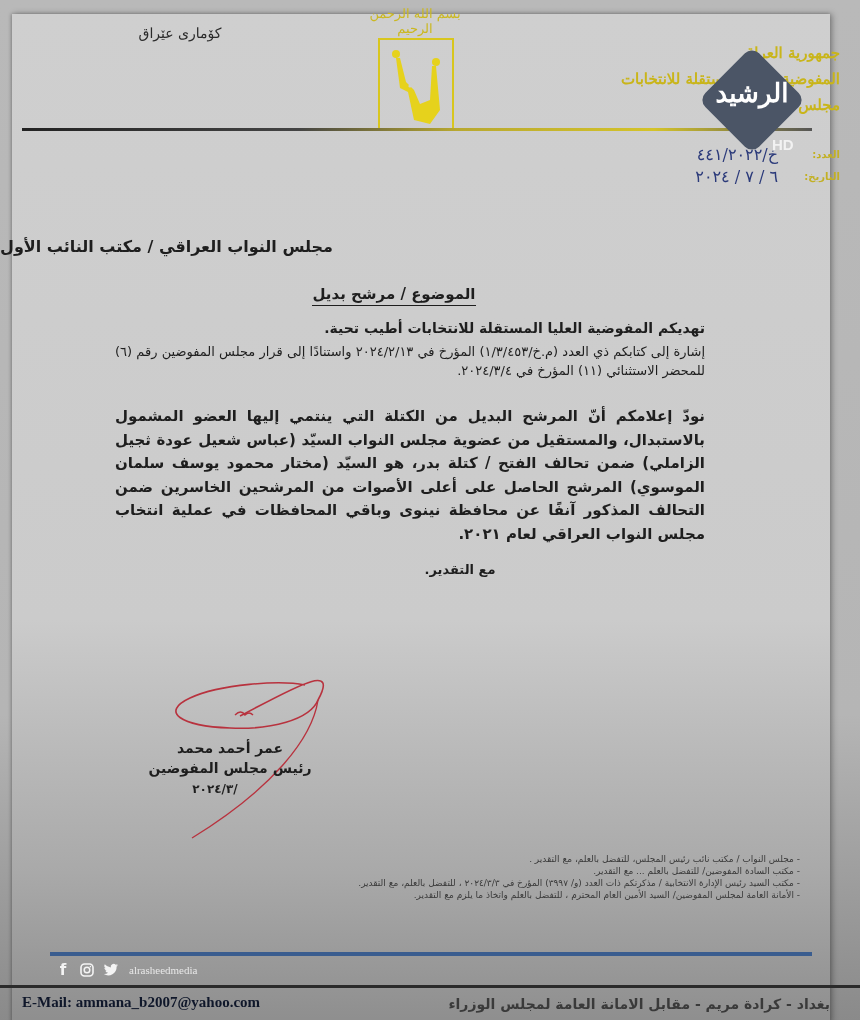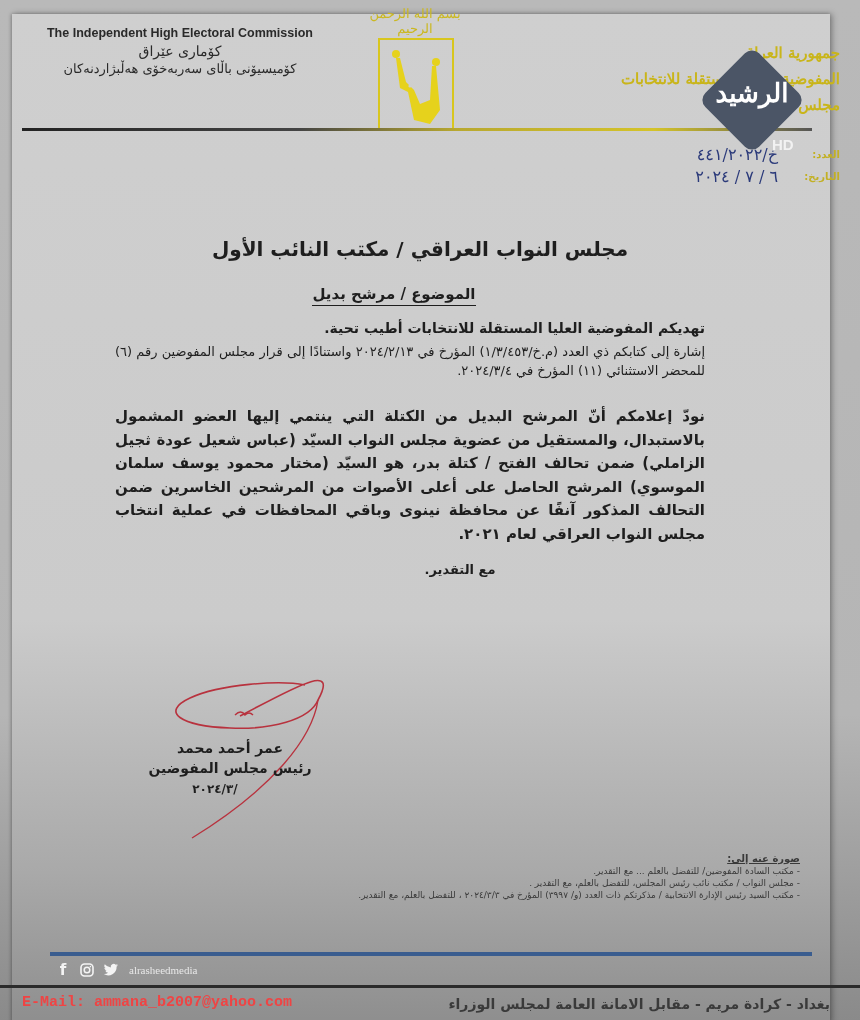--- a/index.html
+++ b/index.html
@@ -27,53 +27,51 @@
     background: linear-gradient(90deg,#222 0%, #444 35%, #b8a830 55%, #d4c32a 80%, #555 100%); }
   .refbox { position:absolute; right:20px; top:143px; width:240px; direction:rtl; font-family:"DejaVu Sans", sans-serif; }
   .refrow { display:flex; align-items:center; gap:12px; height:22px; }
   .refrow .lbl { color:#c2b024; font-size:10px; font-weight:bold; width:50px; }
   .refrow .val { color:#2b3a7a; font-size:16px; font-family:"DejaVu Serif", serif; }
   .watermark { position:absolute; left:700px; top:48px; width:104px; height:104px; }
   .wm-diamond { position:absolute; left:14px; top:14px; width:76px; height:76px; background:#4b5566; transform:rotate(45deg); border-radius:10px; }
   .wm-text { position:absolute; left:0; top:30px; width:104px; text-align:center; color:#fff; font-family:"DejaVu Serif", serif; font-size:26px; font-weight:bold; }
   .wm-hd { position:absolute; left:72px; top:88px; color:#f2f2f2; font-family:"Liberation Sans", sans-serif; font-weight:bold; font-size:15px; }
   .body-text { position:absolute; left:115px; width:590px; direction:rtl; text-align:justify; color:#1e1e1e; font-family:"DejaVu Sans", sans-serif; }
-  .addressee { position:absolute; left:0; width:840px; top:237px; text-align:center; font-weight:bold; font-size:20px; color:#1e1e1e; direction:rtl; }
+  .addressee { position:absolute; left:0; width:840px; top:237px; text-align:left; font-weight:bold; font-size:16px; color:#1e1e1e; direction:rtl; }
   .subject { position:absolute; left:0; width:788px; top:285px; text-align:center; font-weight:bold; font-size:15px; color:#1e1e1e; direction:rtl; }
   .subject span { border-bottom:1.5px solid #1e1e1e; padding-bottom:2px; }
   .greeting { top:320px; font-weight:bold; font-size:14px; }
   .para1 { top:342px; font-size:13px; line-height:19px; text-align-last:right; }
   .para2 { top:405px; font-size:15px; font-weight:bold; line-height:23.5px; text-align-last:right; }
   .closing { position:absolute; left:0; width:860px; top:562px; text-align:center; direction:rtl; font-weight:bold; font-size:13px; color:#1e1e1e; }
   .closing span { margin-left:60px; }
   .signature { position:absolute; left:140px; top:660px; width:200px; height:190px; }
   .sig-block { position:absolute; left:130px; top:740px; width:200px; text-align:center; direction:rtl; color:#1e1e1e; font-weight:bold; }
   .sig-block .n { font-size:14px; }
   .sig-block .t { font-size:14px; margin-top:4px; }
   .sig-block .d { font-size:12px; margin-top:6px; margin-left:-30px; }
   .cc { position:absolute; right:60px; top:853px; width:480px; direction:rtl; color:#3a3a3a; font-size:9px; line-height:12px; }
   .cc .h { font-weight:bold; text-decoration:underline; font-size:10px; }
   .cc .f { margin-top:8px; }
   .blue-rule { position:absolute; left:50px; top:952px; width:762px; height:4px; background:#3a5d8f; }
   .social { position:absolute; left:55px; top:962px; display:flex; align-items:center; gap:8px; color:#eeeeee; }
   .social .ico { width:16px; height:16px; display:flex; align-items:center; justify-content:center; font-weight:bold; font-size:15px; color:#f4f4f4; }
   .social .handle { font-family:Liberation Serif, serif; font-size:11px; color:#e8e8e8; margin-left:2px; }
   .black-rule { position:absolute; left:0; top:985px; width:860px; height:3px; background:#2a2a2a; }
-  .footer-email { position:absolute; left:22px; top:994px; font-family:Liberation Mono, monospace; font-weight:bold; font-size:15px; color:#ef4444; }
+  .footer-email { position:absolute; left:22px; top:994px; font-family:Liberation Serif, serif; font-weight:bold; font-size:15px; color:#0f172a; }
   .footer-addr { position:absolute; right:30px; top:996px; direction:rtl; font-weight:bold; font-size:14px; color:#3a3a3a; }
 </style>
 </head>
 <body>
 
 <div class="page"></div>
 
 <div class="en-head">
-  <div class="l2"><span>The Independent High Electoral Commission</span></div>
   <div class="l3">كۆماری عێراق</div>
-  <div class="l4">كۆمیسیۆنی باڵای سەربەخۆی هەڵبژاردنەكان</div>
 </div>
 
 <div class="basmala">بسم الله الرحمن الرحيم</div>
 <div class="logo">
   <svg viewBox="0 0 72 88" xmlns="http://www.w3.org/2000/svg">
     <circle cx="16" cy="14" r="4" fill="#e6d21c"></circle>
     <circle cx="56" cy="22" r="4" fill="#e6d21c"></circle>
     <path d="M16 18 L20 48 L28 52 L34 80 L50 84 L60 70 L56 26 L52 26 L50 60 L40 64 L34 50 L26 42 L20 18 Z" fill="#e6d21c"></path>
     <circle cx="30" cy="46" r="1.6" fill="#cfcfcf"></circle>
   </svg>
@@ -116,24 +114,24 @@
   <path d="M178 40 C 172 80, 130 130, 52 178" fill="none" stroke="#b8323e" stroke-width="1.4"></path>
   <path d="M95 55 q 6 -6 10 0 q 4 -4 8 0" fill="none" stroke="#b8323e" stroke-width="1.4"></path>
 </svg>
 <div class="sig-block">
   <div class="n">عمر أحمد محمد</div>
   <div class="t">رئيس مجلس المفوضين</div>
   <div class="d">/٢٠٢٤/٣</div>
 </div>
 
 <div class="cc">
-  <div class="h">صورة عنه إلى:</div>
+  <div>- مجلس النواب / مكتب نائب رئيس المجلس، للتفضل بالعلم، مع التقدير .</div>
   <div>- مكتب السادة المفوضين/ للتفضل بالعلم ... مع التقدير.</div>
-  <div>- مجلس النواب / مكتب نائب رئيس المجلس، للتفضل بالعلم، مع التقدير .</div>
   <div>- مكتب السيد رئيس الإدارة الانتخابية / مذكرتكم ذات العدد (و/ ٣٩٩٧) المؤرخ في ٢٠٢٤/٣/٣ ، للتفضل بالعلم، مع التقدير.</div>
+  <div>- الأمانة العامة لمجلس المفوضين/ السيد الأمين العام المحترم ، للتفضل بالعلم واتخاذ ما يلزم مع التقدير.</div>
 </div>
 
 <div class="blue-rule"></div>
 
 <div class="social">
   <span class="ico">f</span>
   <span class="ico">
     <svg width="14" height="14" viewBox="0 0 14 14">
         <rect x="1" y="1" width="12" height="12" rx="3.5" fill="none" stroke="#f4f4f4" stroke-width="1.6"></rect>
         <circle cx="7" cy="7" r="2.8" fill="none" stroke="#f4f4f4" stroke-width="1.5"></circle>

